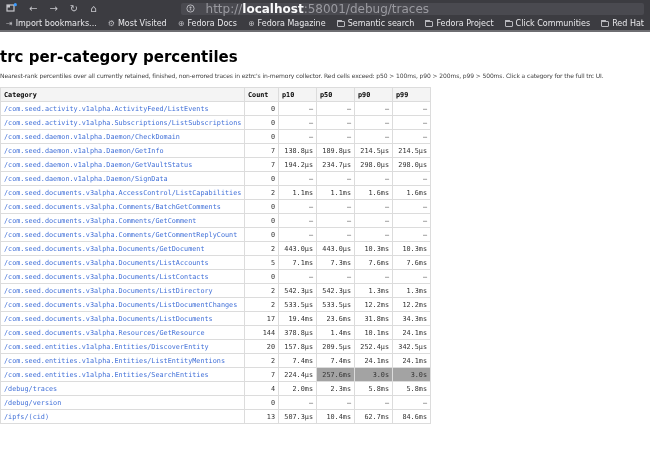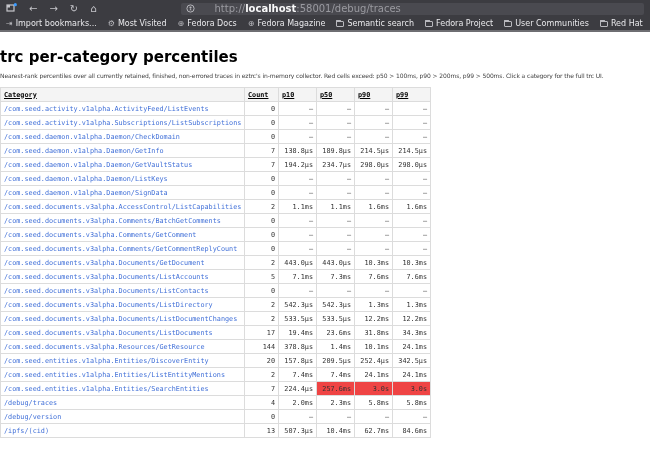--- a/index.html
+++ b/index.html
@@ -19,27 +19,28 @@
   .nav-icons { display:flex; align-items:center; gap:12px; margin-left:2px; }
   .tb-icon {
     color:#c6c6cb; font-size:10px; line-height:10px;
     display:inline-block; cursor:default; user-select:none;
   }
   .url-bar {
     flex:1; margin-left:84px; margin-right:2px;
     height:12px; background:#4a4a50; border-radius:2px;
     display:flex; align-items:center; padding:0 5px;
   }
-  .url-text { font-size:10px; line-height:8px; color:#9a9aa0; margin-left:20px; white-space:nowrap; }
+  .url-text { font-size:12px; line-height:8px; color:#9a9aa0; margin-left:11px; white-space:nowrap; }
   .url-host { color:#f9f9fa; font-weight:bold; }
 
   .bookmarks-bar {
     height:13px; background:#3c3c41;
     display:flex; align-items:center; padding:0 6px; gap:11px;
     overflow:hidden;
+    justify-content:space-between;
   }
   .bookmark { display:flex; align-items:center; cursor:default; white-space:nowrap; }
   .bm-icon { color:#b9b9be; font-size:8px; line-height:8px; margin-right:3px; }
   .bm-label { color:#e9e9ec; font-size:8px; line-height:8px; }
   .folder-icon {
     width:8px; height:6px; border:1px solid #b9b9be; border-radius:1px;
     position:relative; display:inline-block;
   }
   .folder-icon::before {
     content:""; position:absolute; top:-2px; left:-1px;
@@ -62,23 +63,23 @@
   }
 
   table.perc {
     border-collapse:collapse; table-layout:fixed; width:430px;
     font-family:"DejaVu Sans Mono", monospace; font-size:6.8px; color:#333;
   }
   .perc th, .perc td {
     border:1px solid #dcdcdc; padding:2.5px 3px;
     line-height:8px; white-space:nowrap; overflow:hidden;
   }
-  .perc th { font-weight:bold; text-align:left; color:#000; background:#f4f4f4;text-decoration:underline; }
+  .perc th { font-weight:bold; text-align:left; color:#000; background:#f4f4f4; }
   .perc td.num { text-align:right; }
-  .perc td.red { background:#ef4444; }
+  .perc td.red { background:#a3a3a3; }
   a.cat { color:#4170d8; text-decoration:none; }
 </style>
 </head>
 <body>
 
 <div class="chrome">
   <div class="toolbar">
     <div class="nav-icons">
       <span class="tb-icon">
         <svg width="11" height="10" viewBox="0 0 11 10">
@@ -129,21 +130,21 @@
     <span class="bm-label">Semantic search</span>
   </span>
 
   <span class="bookmark">
     <span class="bm-icon folder-icon"></span>
     <span class="bm-label">Fedora Project</span>
   </span>
 
   <span class="bookmark">
     <span class="bm-icon folder-icon"></span>
-    <span class="bm-label">User Communities</span>
+    <span class="bm-label">Click Communities</span>
   </span>
 
   <span class="bookmark">
     <span class="bm-icon folder-icon"></span>
     <span class="bm-label">Red Hat</span>
   </span>
 
 </div>
 </div>
 
@@ -209,28 +210,20 @@
 
   <tr>
     <td><a href="#" class="cat">/com.seed.daemon.v1alpha.Daemon/GetVaultStatus</a></td>
     <td class="num">7</td>
     <td class="num">194.2µs</td>
     <td class="num">234.7µs</td>
     <td class="num">298.0µs</td>
     <td class="num">298.0µs</td>
   </tr>
 
-  <tr>
-    <td><a href="#" class="cat">/com.seed.daemon.v1alpha.Daemon/ListKeys</a></td>
-    <td class="num">0</td>
-    <td class="num">–</td>
-    <td class="num">–</td>
-    <td class="num">–</td>
-    <td class="num">–</td>
-  </tr>
 
   <tr>
     <td><a href="#" class="cat">/com.seed.daemon.v1alpha.Daemon/SignData</a></td>
     <td class="num">0</td>
     <td class="num">–</td>
     <td class="num">–</td>
     <td class="num">–</td>
     <td class="num">–</td>
   </tr>
 

